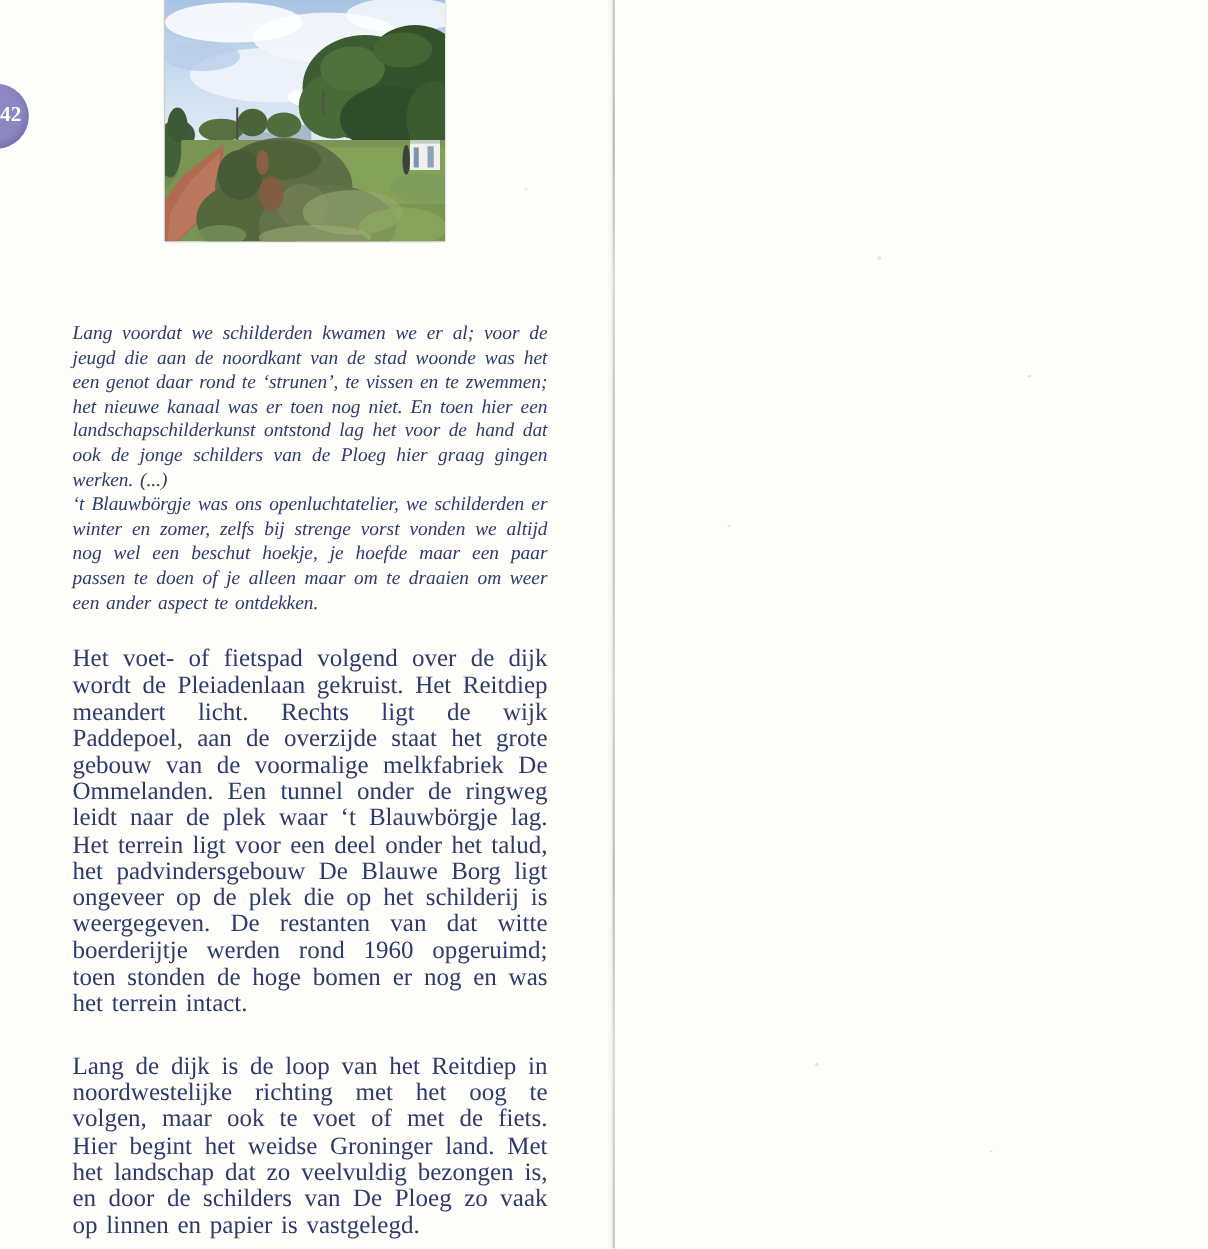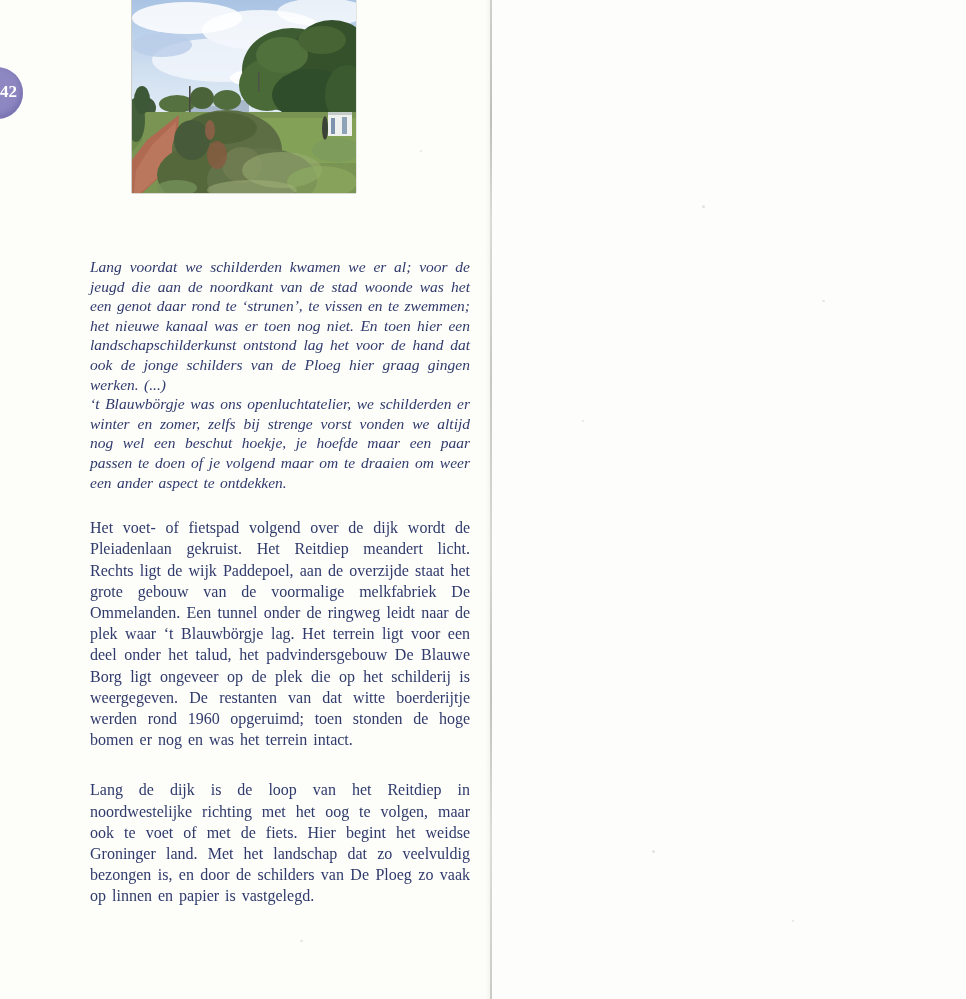--- a/index.html
+++ b/index.html
@@ -52,34 +52,33 @@
     box-shadow: -1px 0 0 #cfcfc9, 1px 0 0 #e6e6e0, 0 1px 0 #d9d9d3;
   }
   .photo svg { display: block; }
   
   .text-col {
     position: absolute;
     left: 58px;
     top: 257px;
     width: 380px;
     color: #2f3a6b;
-    margin-left: 32px;
   }
   .text-col p {
     margin: 0;
     text-align: justify;
   }
   .quote {
     font-style: italic;
     font-size: 15.5px;
     line-height: 19.6px;
     word-spacing: 1.5px;
   }
   .bodytext {
-    font-size: 16px;
+    font-size: 20px;
     line-height: 21.2px;
     word-spacing: 2px;
   }
   .p1 { margin-top: 25px !important; }
   .p2 { margin-top: 29px !important; }
   
   .gutter {
     position: absolute;
     left: 490px;
     top: 0;
@@ -189,21 +188,21 @@
         <ellipse cx="150" cy="170" rx="40" ry="18" fill="#9aad72" opacity="0.55"></ellipse>
         <ellipse cx="190" cy="182" rx="35" ry="16" fill="#8fae60" opacity="0.6"></ellipse>
         <ellipse cx="120" cy="190" rx="45" ry="10" fill="#a3b37c" opacity="0.5"></ellipse>
         <ellipse cx="205" cy="150" rx="25" ry="12" fill="#7d9b5d" opacity="0.8"></ellipse>
         <ellipse cx="45" cy="188" rx="20" ry="8" fill="#74905a" opacity="0.8"></ellipse>
       </svg>
     </div>
 
     <div class="text-col">
       <p class="quote">Lang voordat we schilderden kwamen we er al; voor de jeugd die aan de noordkant van de stad woonde was het een genot daar rond te ‘strunen’, te vissen en te zwemmen; het nieuwe kanaal was er toen nog niet. En toen hier een landschapschilderkunst ontstond lag het voor de hand dat ook de jonge schilders van de Ploeg hier graag gingen werken. (...)</p>
-      <p class="quote">‘t Blauwbörgje was ons openluchtatelier, we schilderden er winter en zomer, zelfs bij strenge vorst vonden we altijd nog wel een beschut hoekje, je hoefde maar een paar passen te doen of je volgend maar om te draaien om weer een ander aspect te ontdekken.</p>
+      <p class="quote">‘t Blauwbörgje was ons openluchtatelier, we schilderden er winter en zomer, zelfs bij strenge vorst vonden we altijd nog wel een beschut hoekje, je hoefde maar een paar passen te doen of je alleen maar om te draaien om weer een ander aspect te ontdekken.</p>
       <p class="bodytext p1">Het voet- of fietspad volgend over de dijk wordt de Pleiadenlaan gekruist. Het Reitdiep meandert licht. Rechts ligt de wijk Paddepoel, aan de overzijde staat het grote gebouw van de voormalige melkfabriek De Ommelanden. Een tunnel onder de ringweg leidt naar de plek waar ‘t Blauwbörgje lag. Het terrein ligt voor een deel onder het talud, het padvindersgebouw De Blauwe Borg ligt ongeveer op de plek die op het schilderij is weergegeven. De restanten van dat witte boerderijtje werden rond 1960 opgeruimd; toen stonden de hoge bomen er nog en was het terrein intact.</p>
       <p class="bodytext p2">Lang de dijk is de loop van het Reitdiep in noordwestelijke richting met het oog te volgen, maar ook te voet of met de fiets. Hier begint het weidse Groninger land. Met het landschap dat zo veelvuldig bezongen is, en door de schilders van De Ploeg zo vaak op linnen en papier is vastgelegd.</p>
     </div>
   </div>
 
   <div class="gutter-soft"></div>
   <div class="gutter"></div>
 
   <div class="right-page">
     <div class="speck" style="left:210px; top:205px; width:3px; height:3px;"></div>

